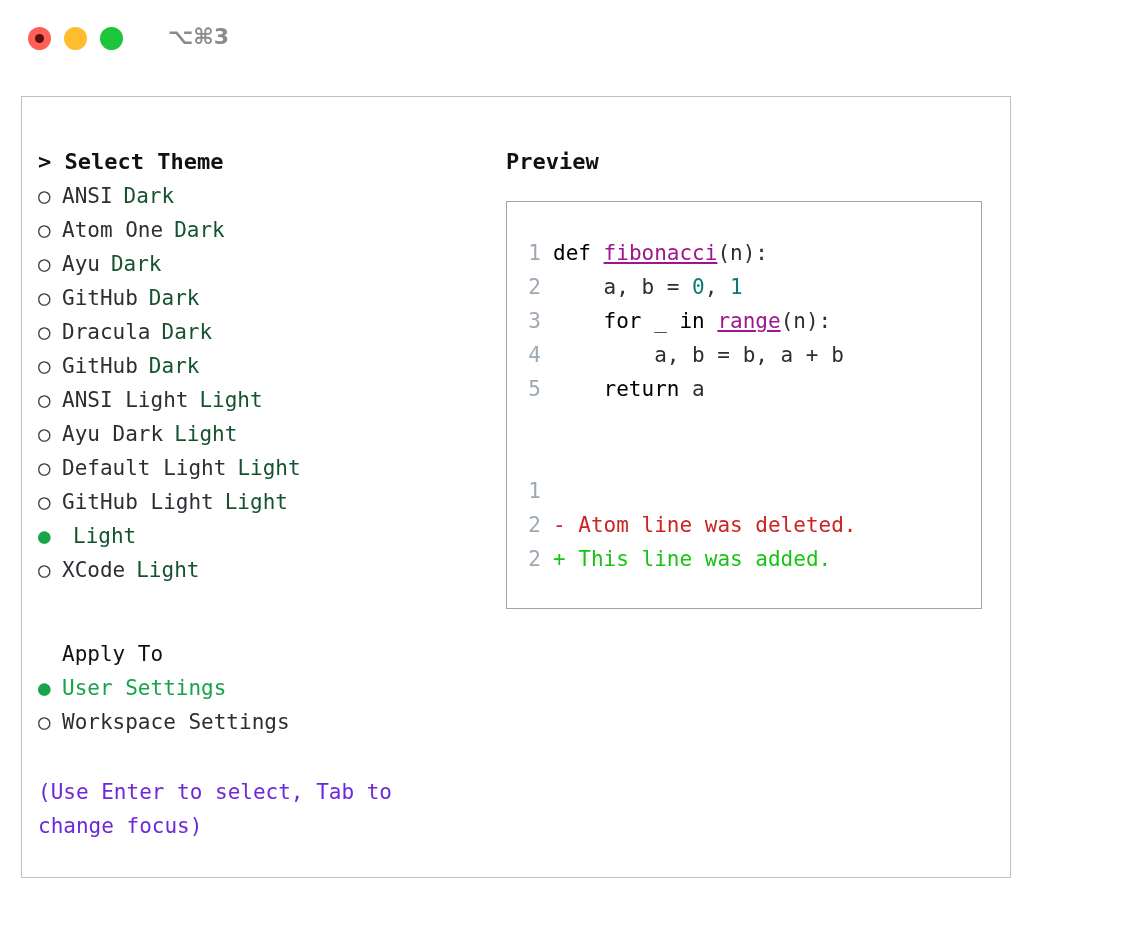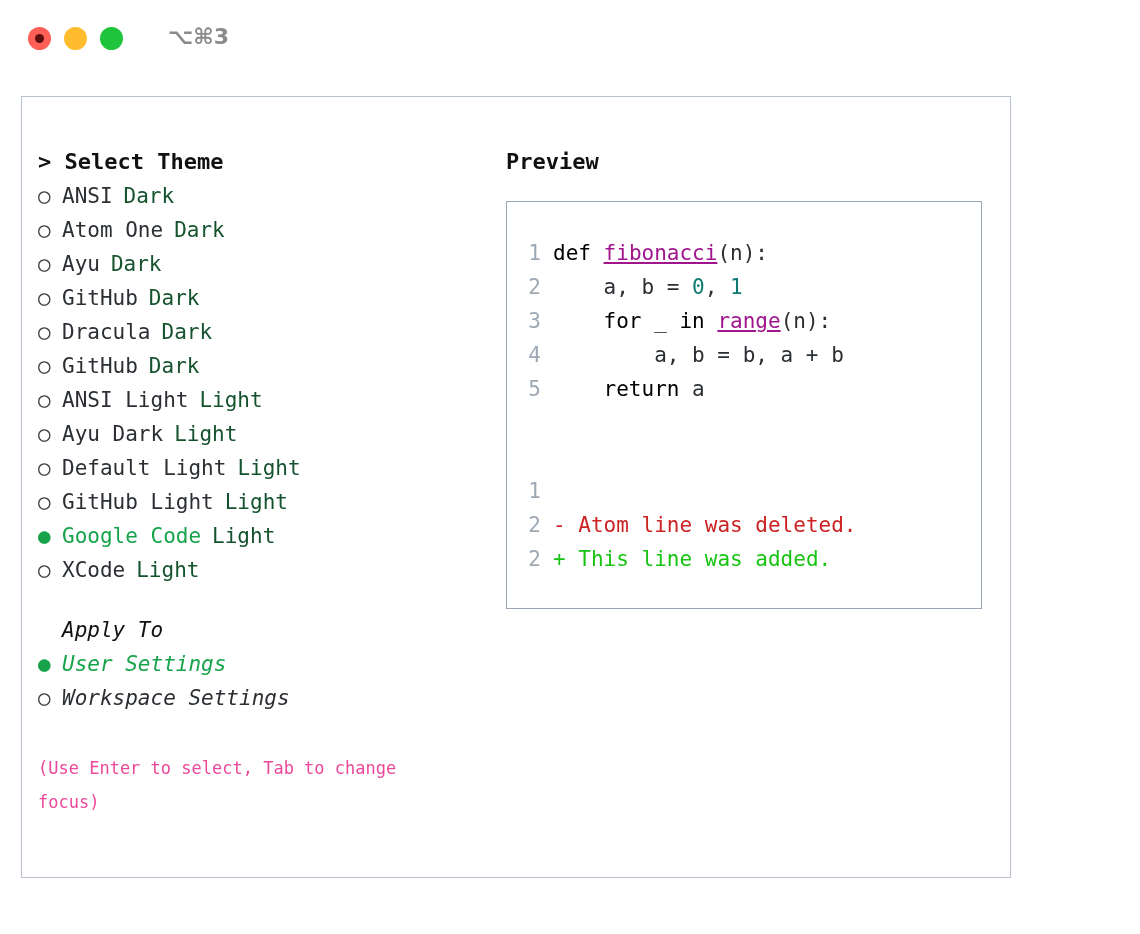--- a/index.html
+++ b/index.html
@@ -116,37 +116,36 @@
   }
   .bullet.selected { color: #16a34a; }
   .theme-name { color: #2b2f33; }
   .theme-row.selected .theme-name { color: #16a34a; }
   .theme-kind {
     color: #14532d;
     margin-left: 11px;
   }
 
   #apply-block {
-    margin-top: 26px;
-    font-style: italic;
+    margin-top: 50px;
   }
   #apply-heading {
     font-size: 21px;
     line-height: 34px;
     height: 34px;
     color: #111111;
     padding-left: 24px;
     white-space: pre;
   }
 
   #hint-text {
     margin-top: 36px;
-    font-size: 17px;
-    line-height: 34px;
-    color: #ec4899;
+    font-size: 21px;
+    line-height: 34px;
+    color: #6d28d9;
     width: 420px;
     white-space: pre-wrap;
   }
 
   
   #preview-column {
     position: absolute;
     left: 484px; top: 48px;
     width: 490px;
   }
@@ -223,21 +222,21 @@
           <div class="theme-row mono"><span class="bullet">○</span><span class="theme-name">ANSI</span><span class="theme-kind">Dark</span></div>
           <div class="theme-row mono"><span class="bullet">○</span><span class="theme-name">Atom One</span><span class="theme-kind">Dark</span></div>
           <div class="theme-row mono"><span class="bullet">○</span><span class="theme-name">Ayu</span><span class="theme-kind">Dark</span></div>
           <div class="theme-row mono"><span class="bullet">○</span><span class="theme-name">GitHub</span><span class="theme-kind">Dark</span></div>
           <div class="theme-row mono"><span class="bullet">○</span><span class="theme-name">Dracula</span><span class="theme-kind">Dark</span></div>
           <div class="theme-row mono"><span class="bullet">○</span><span class="theme-name">GitHub</span><span class="theme-kind">Dark</span></div>
           <div class="theme-row mono"><span class="bullet">○</span><span class="theme-name">ANSI Light</span><span class="theme-kind">Light</span></div>
           <div class="theme-row mono"><span class="bullet">○</span><span class="theme-name">Ayu Dark</span><span class="theme-kind">Light</span></div>
           <div class="theme-row mono"><span class="bullet">○</span><span class="theme-name">Default Light</span><span class="theme-kind">Light</span></div>
           <div class="theme-row mono"><span class="bullet">○</span><span class="theme-name">GitHub Light</span><span class="theme-kind">Light</span></div>
-          <div class="theme-row mono selected"><span class="bullet selected">●</span><span class="theme-name">Google Code</span><span class="theme-kind">Light</span></div>
+          <div class="theme-row mono selected"><span class="bullet selected">●</span><span class="theme-kind">Light</span></div>
           <div class="theme-row mono"><span class="bullet">○</span><span class="theme-name">XCode</span><span class="theme-kind">Light</span></div>
         </div>
 
       <div id="apply-block">
         <div id="apply-heading" class="mono">Apply To</div>
         <div id="apply-list">
             <div class="theme-row mono selected"><span class="bullet selected">●</span><span class="theme-name">User Settings</span></div>
             <div class="theme-row mono"><span class="bullet">○</span><span class="theme-name">Workspace Settings</span></div>
           </div>
       </div>

